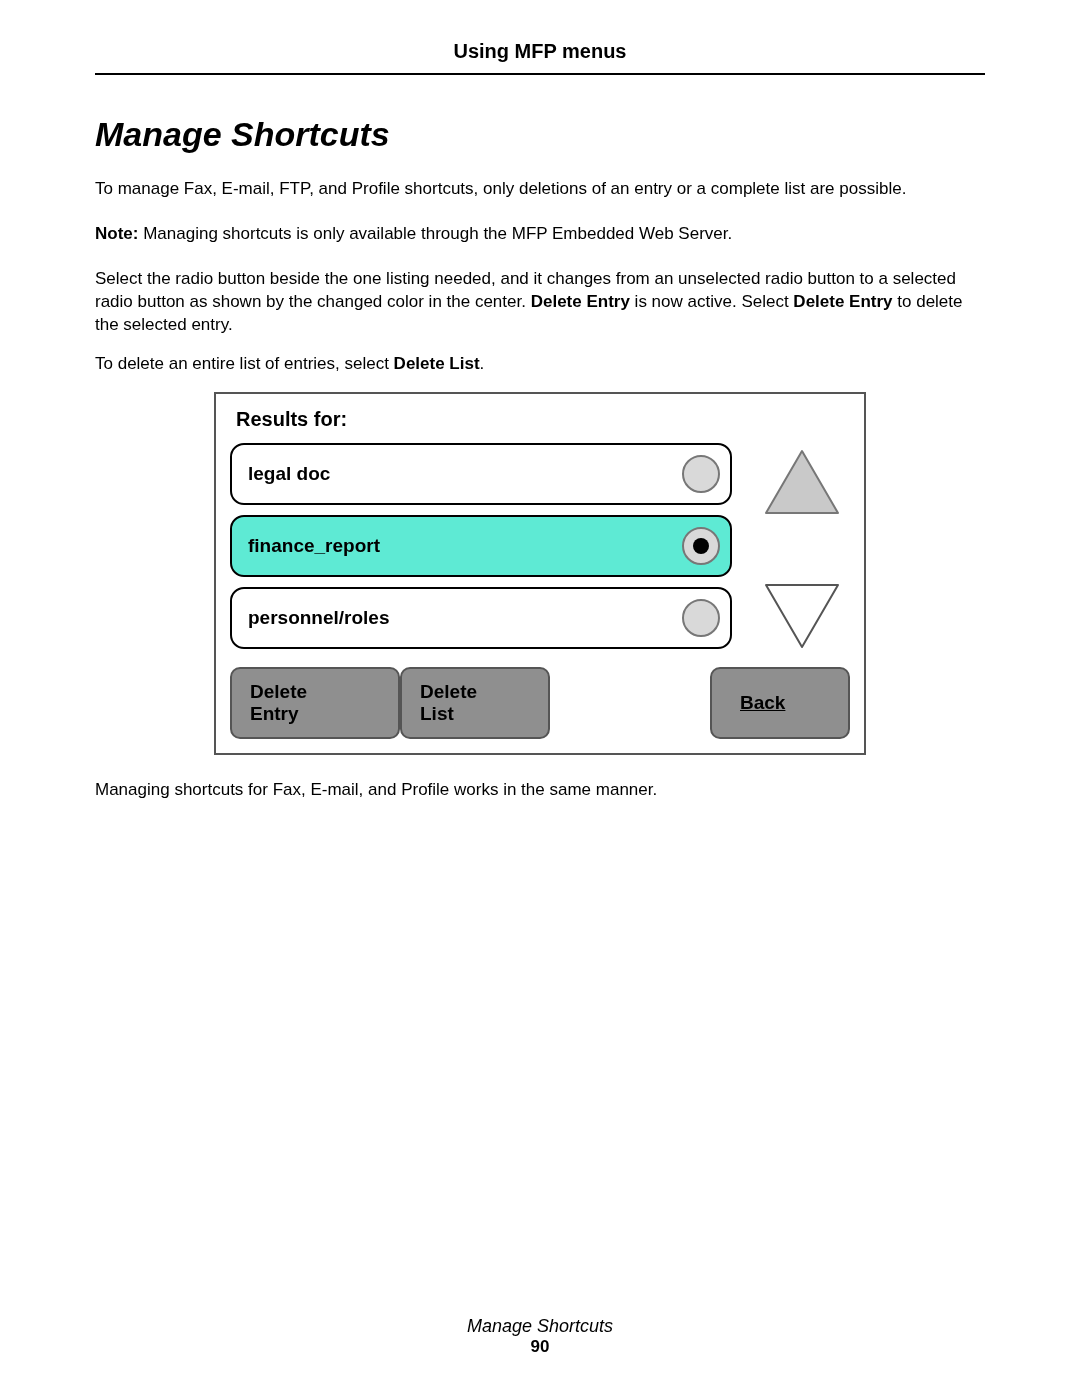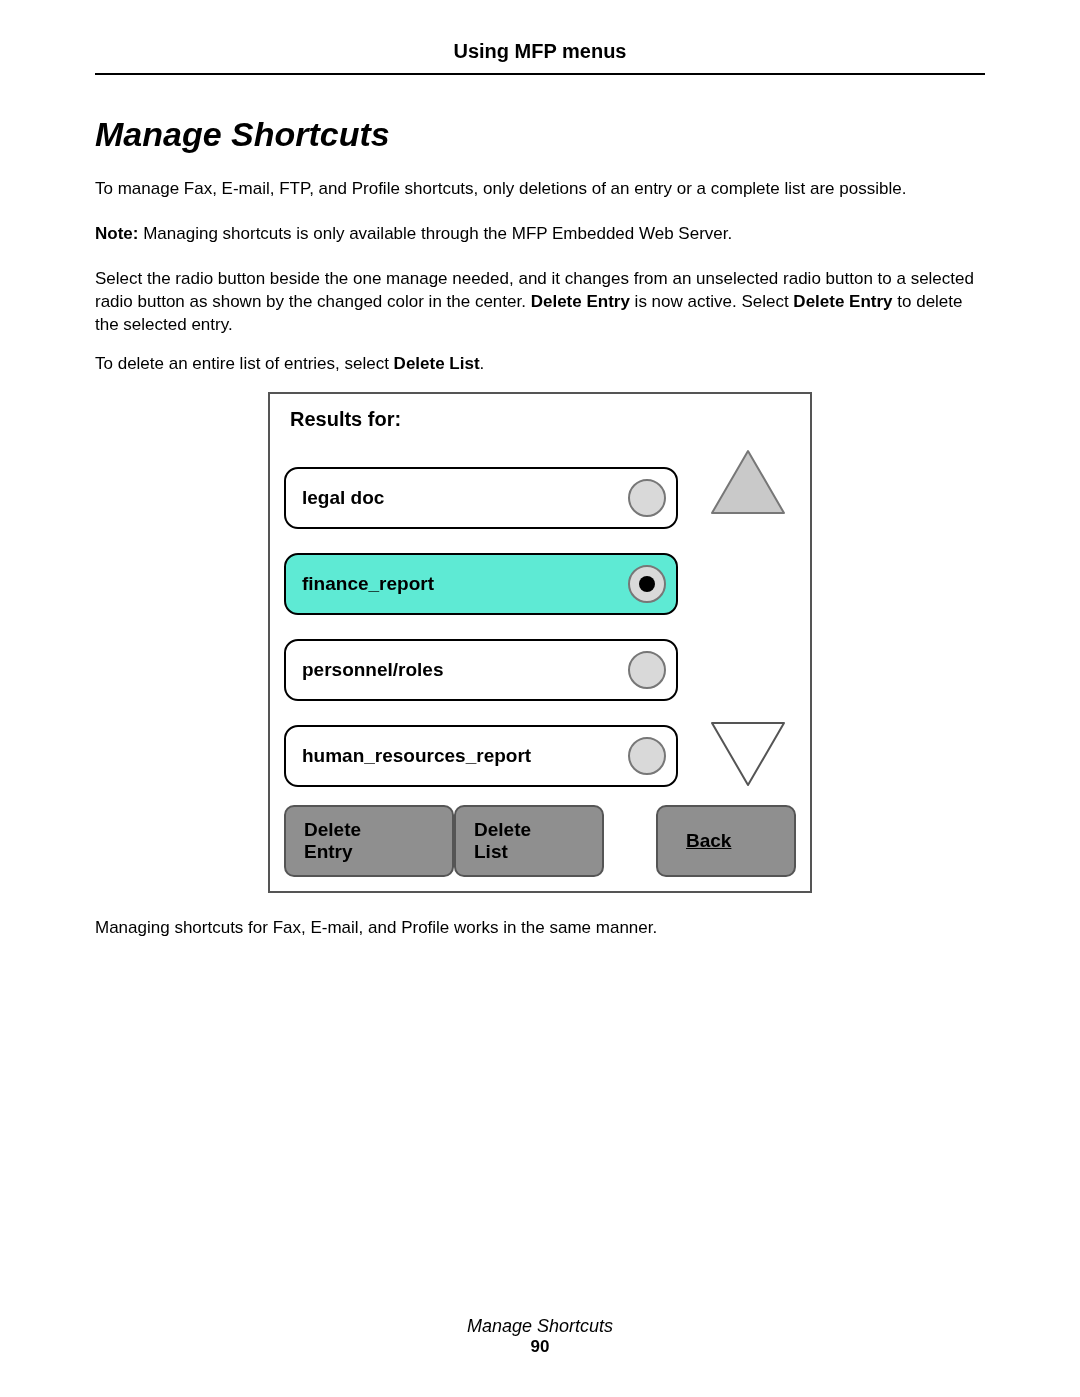--- a/index.html
+++ b/index.html
@@ -36,21 +36,21 @@
     font-size: 17px;
     line-height: 1.35;
     margin: 0 0 16px 0;
   }
   .note-p {
     font-size: 17px;
     line-height: 1.35;
     margin: 22px 0 22px 0;
   }
   .screen-wrap {
-    width: 544px;
+    width: 652px;
     margin: 10px auto 24px auto;
   }
   .screen {
     border: 2px solid #555;
     background: #fff;
     padding: 14px;
     box-sizing: border-box;
   }
   .results-label {
     font-weight: bold;
@@ -67,21 +67,20 @@
   .entry {
     border: 2.5px solid #000;
     border-radius: 14px;
     height: 58px;
     display: flex;
     align-items: center;
     justify-content: space-between;
     padding: 0 10px 0 16px;
     margin-bottom: 10px;
     background: #fff;
-    margin-top: 24px;
   }
   .entry.selected {
     background: #5eead4;
     gap: 32px;
   }
   .entry-label {
     font-weight: bold;
     font-size: 19px;
   }
   .radio-outer {
@@ -169,21 +168,21 @@
   <h1 class="section-title">Manage Shortcuts</h1>
 
   <p class="body-p">To manage Fax, E-mail, FTP, and Profile shortcuts, only deletions of an entry or a complete list are possible.</p>
 
   <p class="note-p">
     <b>Note:</b><span> Managing shortcuts is only available through the MFP Embedded Web Server.</span>
   </p>
 
 
   <p class="body-p">
-    <span>Select the radio button beside the one manage needed, and it changes from an unselected radio button to a selected radio button as shown by the changed color in the center. </span><b>Delete Entry</b><span> is now active. Select </span><b>Delete Entry</b><span> to delete the selected entry.</span>
+    <span>Select the radio button beside the one listing needed, and it changes from an unselected radio button to a selected radio button as shown by the changed color in the center. </span><b>Delete Entry</b><span> is now active. Select </span><b>Delete Entry</b><span> to delete the selected entry.</span>
   </p>
 
   <p class="body-p">
     <span>To delete an entire list of entries, select </span><b>Delete List</b><span>.</span>
   </p>
 
   <div class="screen-wrap">
     <div class="screen">
       <div class="results-label">Results for:</div>
 
@@ -200,24 +199,20 @@
             <span class="radio-outer">
                 <span class="radio-inner"></span>
               </span>
           </div>
 
           <div class="entry">
             <span class="entry-label">personnel/roles</span>
             <span class="radio-outer"></span>
           </div>
 
-          <div class="entry">
-            <span class="entry-label">human_resources_report</span>
-            <span class="radio-outer"></span>
-          </div>
 
         </div>
 
         <div class="scroll-col">
           <div class="tri-wrap-up">
             <svg width="80" height="70" viewBox="0 0 80 70">
               <polygon points="40,4 76,66 4,66" fill="#c9c9c9" stroke="#777" stroke-width="2" stroke-linejoin="round"></polygon>
             </svg>
           </div>
           <div class="tri-wrap-down">

